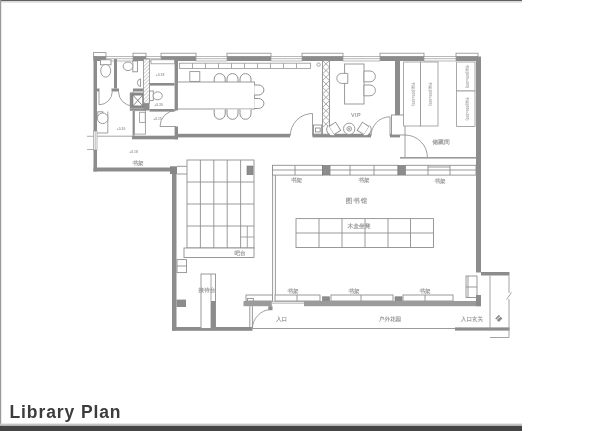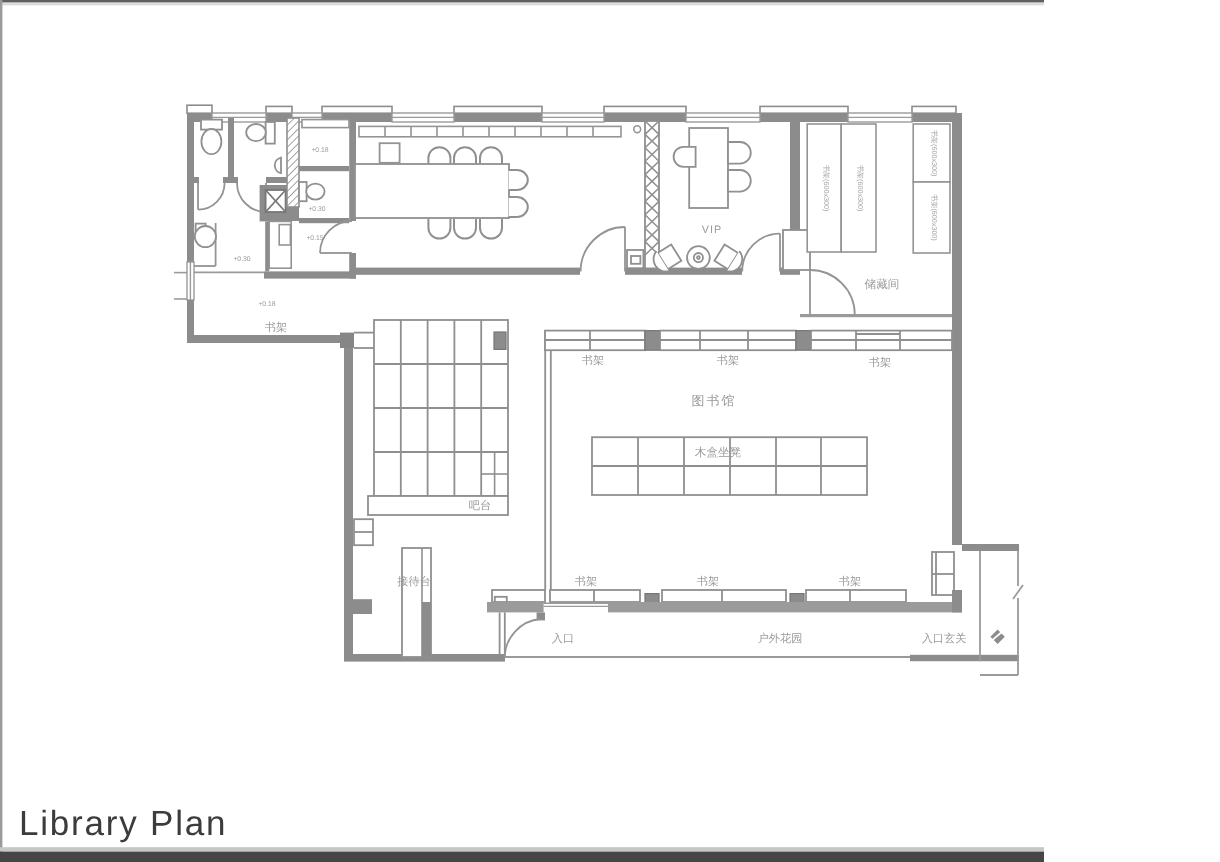--- a/index.html
+++ b/index.html
@@ -1,17 +1,17 @@
 <!DOCTYPE html>
 <html><head>
 <meta charset="utf-8">
 <style>
   html,body{margin:0;padding:0;background:#ffffff;}
   #page{position:relative;width:522px;height:431px;background:#ffffff;overflow:hidden;
-        font-family:"Liberation Sans", sans-serif;}
+        font-family:"Liberation Sans", sans-serif;font-weight:bold;}
   svg{position:absolute;left:0;top:0;}
   .lbl{fill:#9b9b9b;font-family:"Liberation Sans",sans-serif;}
 </style>
 </head>
 <body>
 <div id="page">
 <svg width="610" height="431" viewBox="0 0 610 431">
   <defs>
     <pattern id="hatch" width="2.6" height="2.6" patternUnits="userSpaceOnUse" patternTransform="rotate(45)">
       <rect width="2.6" height="2.6" fill="#ffffff"></rect>

